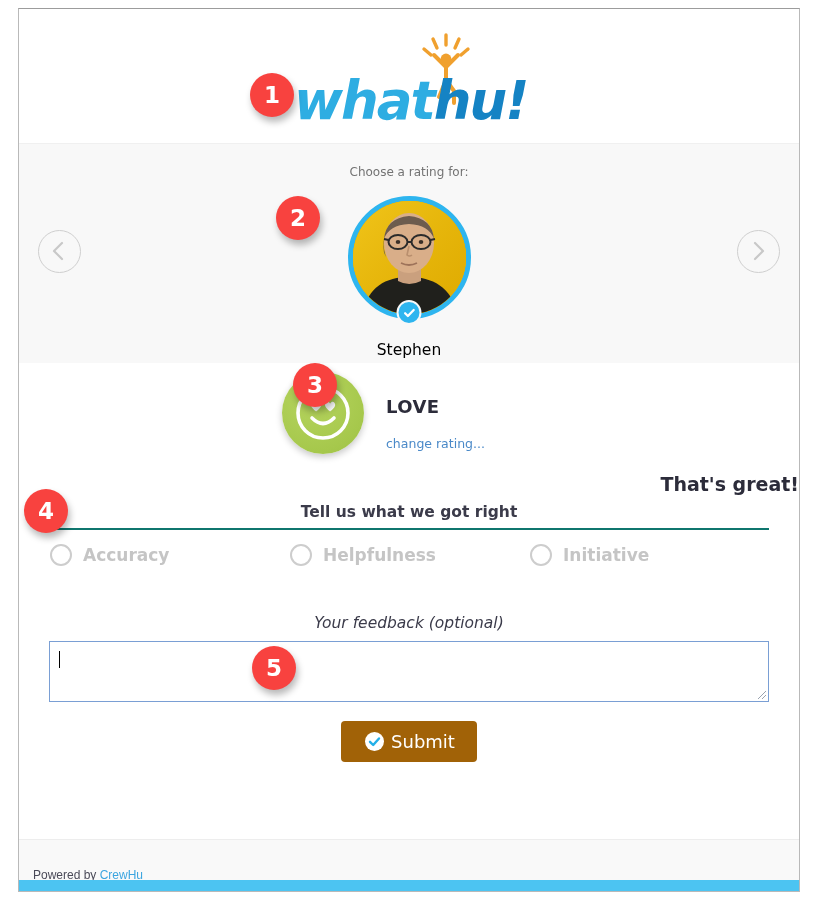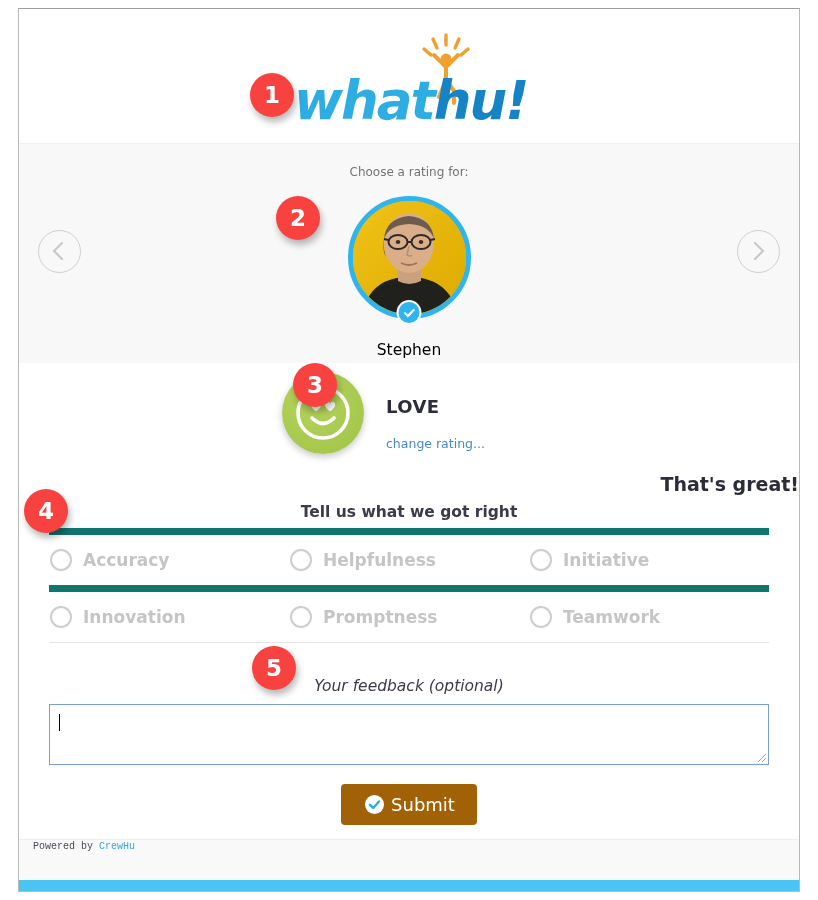--- a/index.html
+++ b/index.html
@@ -218,21 +218,21 @@
   }
 
   
   .tags {
     position: relative;
     margin: 0 30px;
     padding-top: 0;
   }
   .tag-row {
     display: flex;
-    border-top: 7px solid #0f766e;
+    border-top: 2px solid #0f766e;
     height: 50px;
     align-items: center;
   }
   .tag-row.last { border-bottom: 1px solid #e4e4e4; }
   .tag-item {
     flex: 1 1 33.333%;
     display: flex;
     align-items: center;
     cursor: pointer;
     padding-left: 1px;
@@ -321,23 +321,23 @@
     left: 0;
     right: 0;
     bottom: 0;
     height: 51px;
     background: #f9f9f9;
     border-top: 1px solid #ededed;
   }
   .footer-text {
     position: absolute;
     left: 14px;
-    top: 1px;
-    font-family: Liberation Mono, monospace;
-    font-size: 10px;
+    top: 28px;
+    font-family: Liberation Sans, sans-serif;
+    font-size: 12px;
     color: #4a4a58;
   }
   .footer-link {
     color: #3ba5e0;
     cursor: pointer;
   }
   .footer-bar {
     position: absolute;
     left: 0;
     right: 0;
@@ -484,34 +484,20 @@
         </div>
         <div class="tag-item">
           <span class="tag-circle"></span>
           <span class="tag-label">Helpfulness</span>
         </div>
         <div class="tag-item">
           <span class="tag-circle"></span>
           <span class="tag-label">Initiative</span>
         </div>
       </div>
-      <div class="tag-row last">
-        <div class="tag-item">
-          <span class="tag-circle"></span>
-          <span class="tag-label">Innovation</span>
-        </div>
-        <div class="tag-item">
-          <span class="tag-circle"></span>
-          <span class="tag-label">Promptness</span>
-        </div>
-        <div class="tag-item">
-          <span class="tag-circle"></span>
-          <span class="tag-label">Teamwork</span>
-        </div>
-      </div>
     </div>
 
     <div class="feedback-wrap">
       <div class="feedback-label">Your feedback (optional)</div>
       <div class="feedback-box">
         <span></span>
         <span class="caret"></span>
         <svg class="resize-grip" viewBox="0 0 13 13">
           <g stroke="#9aa3b0" stroke-width="1">
             <line x1="12" y1="4" x2="4" y2="12"></line>

